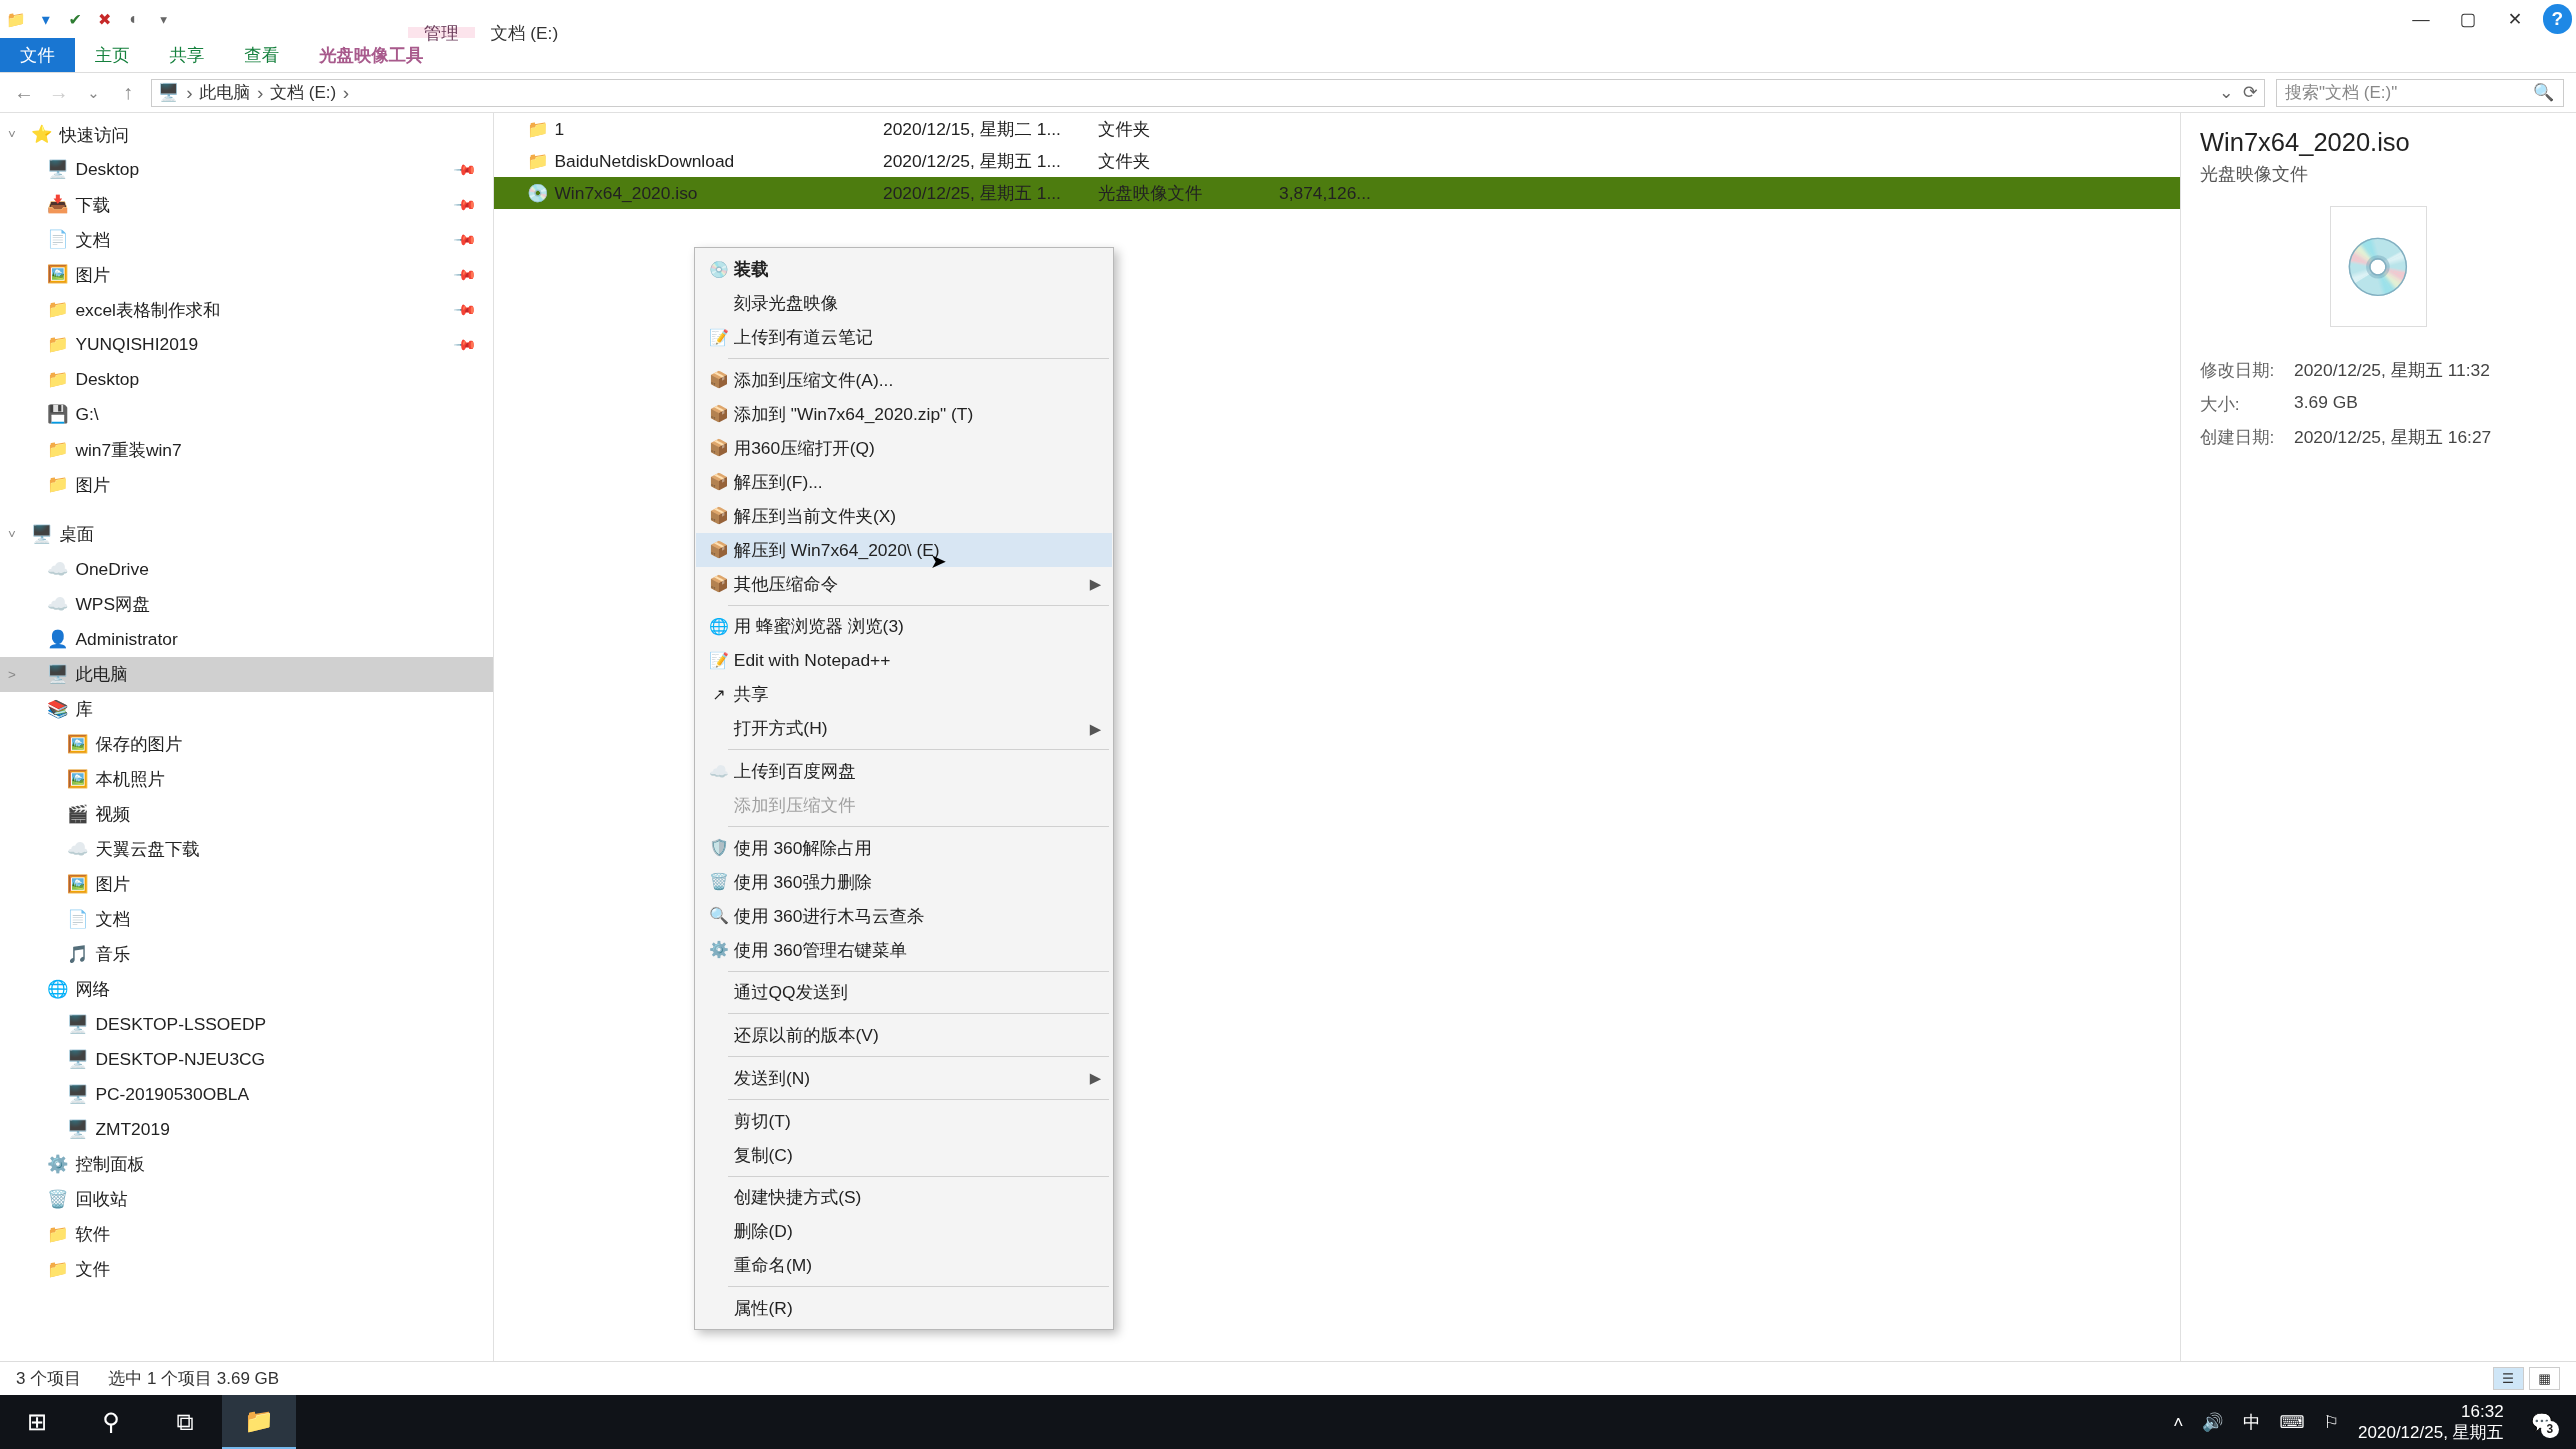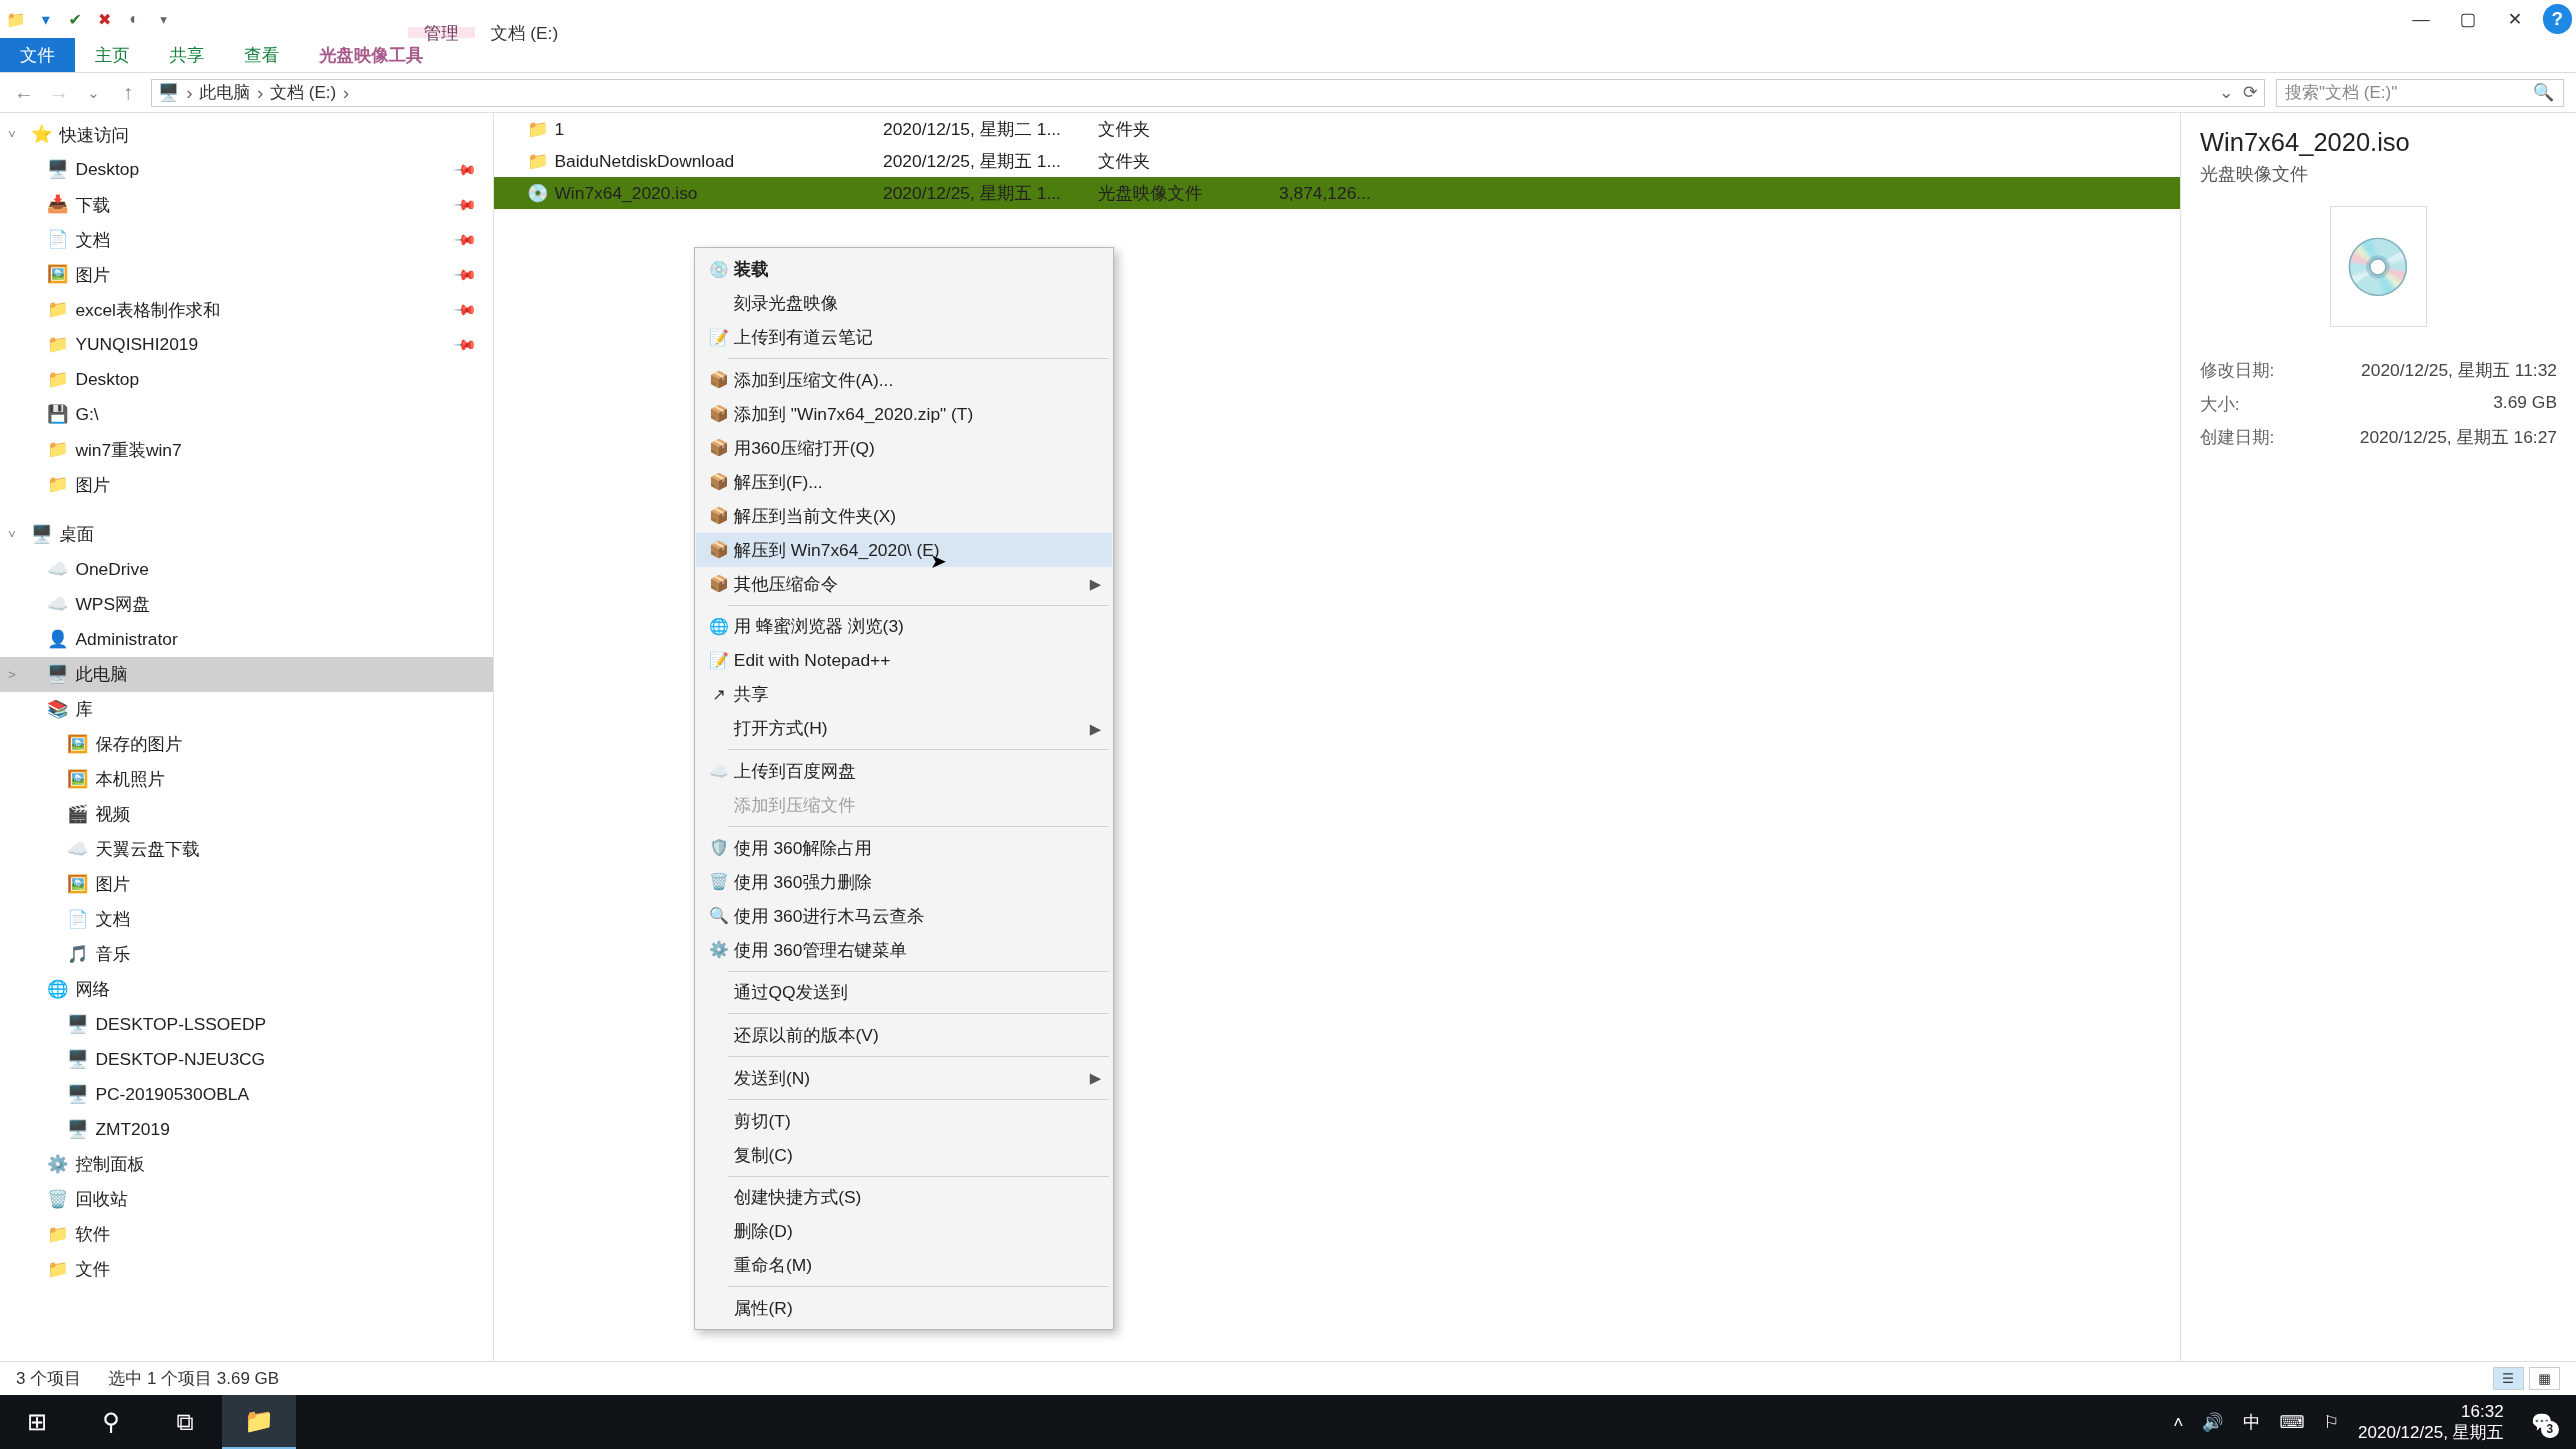--- a/index.html
+++ b/index.html
@@ -67,21 +67,21 @@
 .cm-item.disabled { color: #a0a0a0; cursor: default; }
 .cm-ico { width: 29.5px; text-align: center; font-size: 16px; }
 .cm-label { flex: 1; }
 .cm-arrow { margin-right: 10.7px; font-size: 14.8px; color: #555; }
 .cm-sep { height: 0.7px; background: #d0d0d0; margin: 4px 2.7px 4px 32px; }
 
 
 .det-title { font-size: 25.5px; color: #222; margin-bottom: 5.4px; }
 .det-sub { font-size: 18px; color: #555; margin-bottom: 20px; }
 .det-thumb { width: 97px; height: 121px; border: 0.7px solid #ddd; margin: 0 auto 31px auto; display: flex; align-items: center; justify-content: center; font-size: 56px; color: #bbb; }
-.det-row { display: flex; font-size: 17.4px; color: #444; margin-bottom: 9.4px; justify-content: space-between; }
+.det-row { display: flex; font-size: 17.4px; color: #444; margin-bottom: 9.4px; }
 .det-row .k { width: 94px; color: #666; }
 
 
 .statusbar { height: 34px; border-top: 0.7px solid #ddd; display: flex; align-items: center; font-size: 17px; color: #333; padding: 0 16px; gap: 27px; }
 .status-views { margin-left: auto; display: flex; gap: 5.4px; }
 .view-btn { width: 31px; height: 23px; border: 0.7px solid #ccc; display: flex; align-items: center; justify-content: center; font-size: 13.4px; }
 .view-btn.active { background: #cfe6f7; }
 
 
 .taskbar { position: absolute; bottom: 0; left: 0; right: 0; height: 54px; background: #101318; display: flex; align-items: center; color: #fff; }

